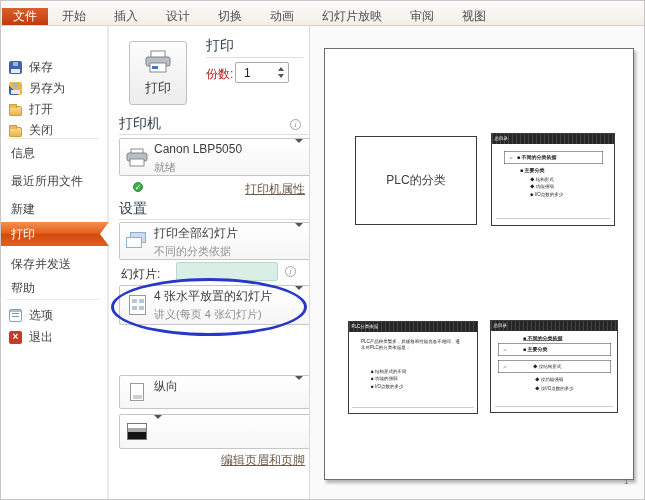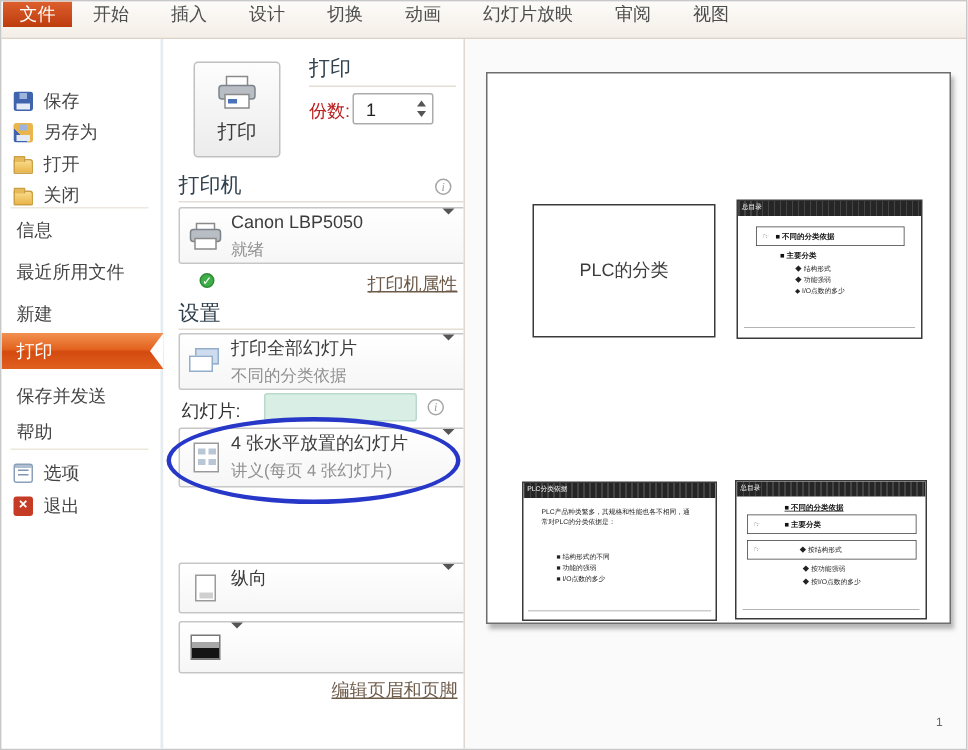--- a/index.html
+++ b/index.html
@@ -3,21 +3,21 @@
 <meta charset="utf-8">
 <style>
   * { margin:0; padding:0; box-sizing:border-box; }
   html,body { width:645px; height:500px; }
   body { font-family:"Liberation Sans", sans-serif; background:#fff; position:relative; overflow:hidden;
          border:1px solid #c8c8c8; }
 
   
   .tabbar { position:absolute; left:0; top:0; width:645px; height:25px;
             background:linear-gradient(180deg,#fdfbf9,#f3eee7); border-bottom:1px solid #ddd4c8;
-            display:flex; align-items:flex-start; }
+            display:flex; align-items:flex-end; }
   .tab-file { width:46px; margin-left:1px; background:linear-gradient(180deg,#dd5f2d,#bd3c0e);
               color:#fff; font-size:12px; display:flex; align-items:center; justify-content:center; }
   .tab { color:#4d4d4d; font-size:12px; display:flex; align-items:center; padding:0 14px; }
 
   
   .sidebar { position:absolute; left:0; top:25px; width:108px; height:475px; background:#fff;
              border-right:2px solid #e4ecf2; }
   .side-cmd { position:absolute; left:8px; height:20px; display:flex; align-items:center; gap:7px;
               font-size:12px; color:#444; }
   .side-nav { position:absolute; left:10px; height:20px; display:flex; align-items:center;
@@ -109,21 +109,21 @@
      border:1px solid #2e8a37; border-radius:50%; color:#fff; font-size:8px; line-height:9px;
      text-align:center; }
 
   
   .ellipse { position:absolute; left:110px; top:277px; width:196px; height:58px;
      border:3px solid #2737c8; border-radius:50%; pointer-events:none; z-index:5; }
 
   
   .preview { position:absolute; left:308px; top:25px; width:337px; height:475px; background:#fafafa;
      border-left:1px solid #ddd8d1; }
-  .page { position:absolute; left:14px; top:22px; width:310px; height:368px; background:#fff;
+  .page { position:absolute; left:14px; top:22px; width:310px; height:432px; background:#fff;
      border:1px solid #6e6e6e; box-shadow:2px 3px 3px rgba(0,0,0,.28); }
   .slide { position:absolute; background:#fff; border:1px solid #3a3a3a; overflow:hidden; }
   .shead { position:absolute; left:0; top:0; right:0; height:10px; background:#262626;
      background-image:repeating-linear-gradient(90deg, rgba(255,255,255,.14) 0 1px, transparent 1px 4px); }
   .scale { position:absolute; left:0; top:0; width:200%; height:200%;
      transform:scale(.5); transform-origin:0 0; }
   .shead-t { position:absolute; left:5px; top:2px; font-size:9px; color:#fff; white-space:nowrap; }
   .sp-box { position:absolute; border:1px solid #3a3a3a; background:#fff; display:flex; align-items:center; }
   .sp-point { font-size:10px; color:#222; margin:0 8px 0 8px; }
   .b1 { font-size:10px; font-weight:bold; color:#111; white-space:nowrap; }

